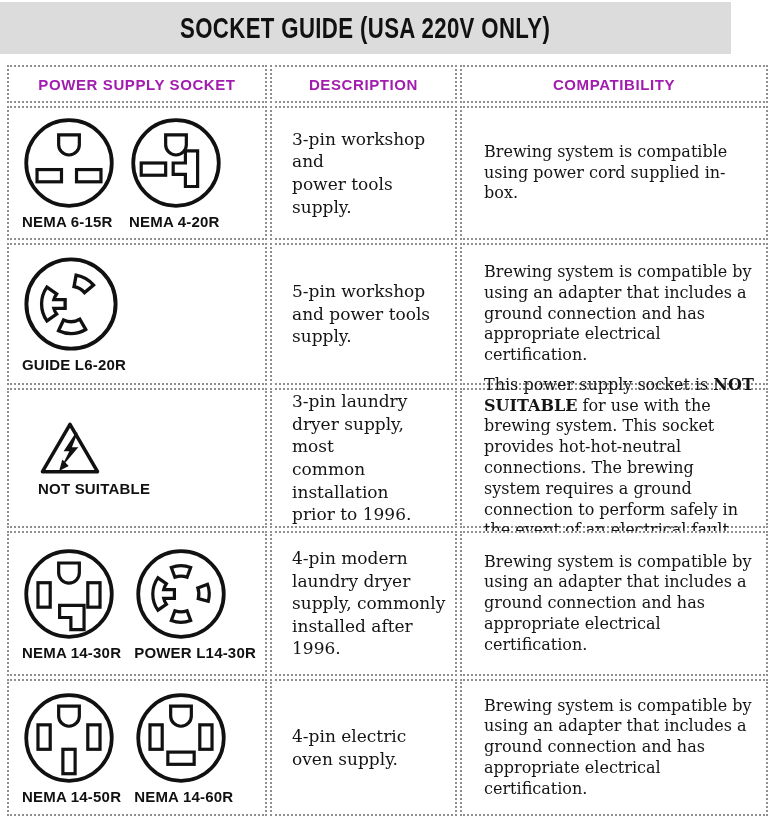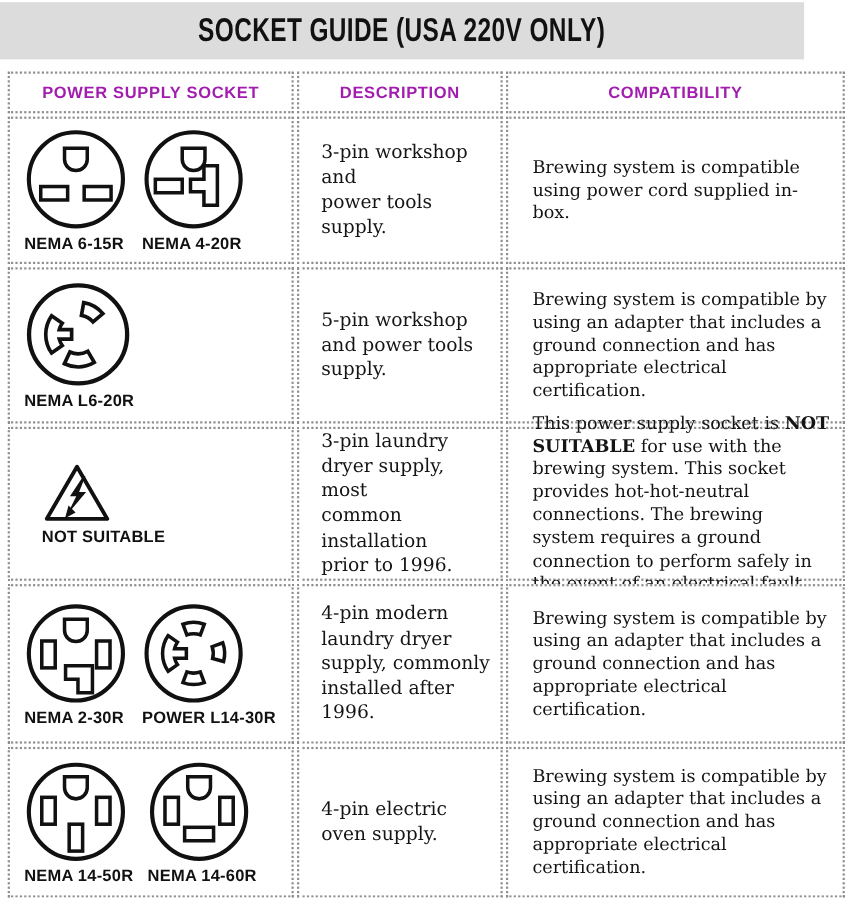--- a/index.html
+++ b/index.html
@@ -91,21 +91,21 @@
   </div>
 
   <div class="cell sockets-cell">
     <div class="figure">
       <svg class="sock" width="98" height="98" viewBox="0 0 100 100">
         <circle cx="50" cy="50" r="45.5"></circle>
         <path d="M55.2,20.5 A30,30 0 0 1 73,30.7 L63.8,38.4 A18,18 0 0 0 53.1,32.3 Z"></path>
         <path d="M65,76 A30,30 0 0 1 37.3,77.2 L42.4,66.3 A18,18 0 0 0 59,65.6 Z"></path>
         <path d="M25.4,67.2 A30,30 0 0 1 25.4,32.8 L35.3,39.7 A18,18 0 0 0 32.5,45.6 L44,45.6 L44,54.4 L32.5,54.4 A18,18 0 0 0 35.3,60.3 Z"></path>
       </svg>
-      <span class="socket-label">NEMA L6-20R</span>
+      <span class="socket-label">GUIDE L6-20R</span>
     </div>
   </div>
   <div class="cell desc-cell">
     <span>5-pin workshop
 and power tools
 supply.</span>
   </div>
   <div class="cell compat-cell">
     <span>Brewing system is compatible by using an adapter that includes a ground connection and has appropriate electrical certification.</span>
   </div>
@@ -132,21 +132,21 @@
 
   <div class="cell sockets-cell">
     <div class="figure">
       <svg class="sock" width="94" height="94" viewBox="0 0 100 100">
         <circle cx="50" cy="50" r="45.5"></circle>
         <path d="M39,17 h22 v10.5 a11,11 0 0 1 -22,0 Z"></path>
         <rect x="17" y="38" width="13" height="26"></rect>
         <rect x="70" y="38" width="13" height="26"></rect>
         <path d="M40,62 h26 v26 h-14 v-13 h-12 Z"></path>
       </svg>
-      <span class="socket-label">NEMA 2-30R</span>
+      <span class="socket-label">NEMA 14-30R</span>
     </div>
     <div class="figure">
       <svg class="sock" width="94" height="94" viewBox="0 0 100 100">
         <circle cx="50" cy="50" r="45.5"></circle>
         <path d="M39.7,21.8 A30,30 0 0 1 60.3,21.8 L56.5,32.1 A19,19 0 0 0 43.5,32.1 Z"></path>
         <path d="M60.3,78.2 A30,30 0 0 1 39.7,78.2 L43.5,67.9 A19,19 0 0 0 56.5,67.9 Z"></path>
         <path d="M78.2,39.7 A30,30 0 0 1 79,57.8 L68.4,54.9 A19,19 0 0 0 67.9,43.5 Z"></path>
         <path d="M25.4,67.2 A30,30 0 0 1 25.4,32.8 L34.4,39.1 A19,19 0 0 0 31.6,45.4 L43,45.4 L43,54.6 L31.6,54.6 A19,19 0 0 0 34.4,60.9 Z"></path>
       </svg>
       <span class="socket-label">POWER L14-30R</span>

